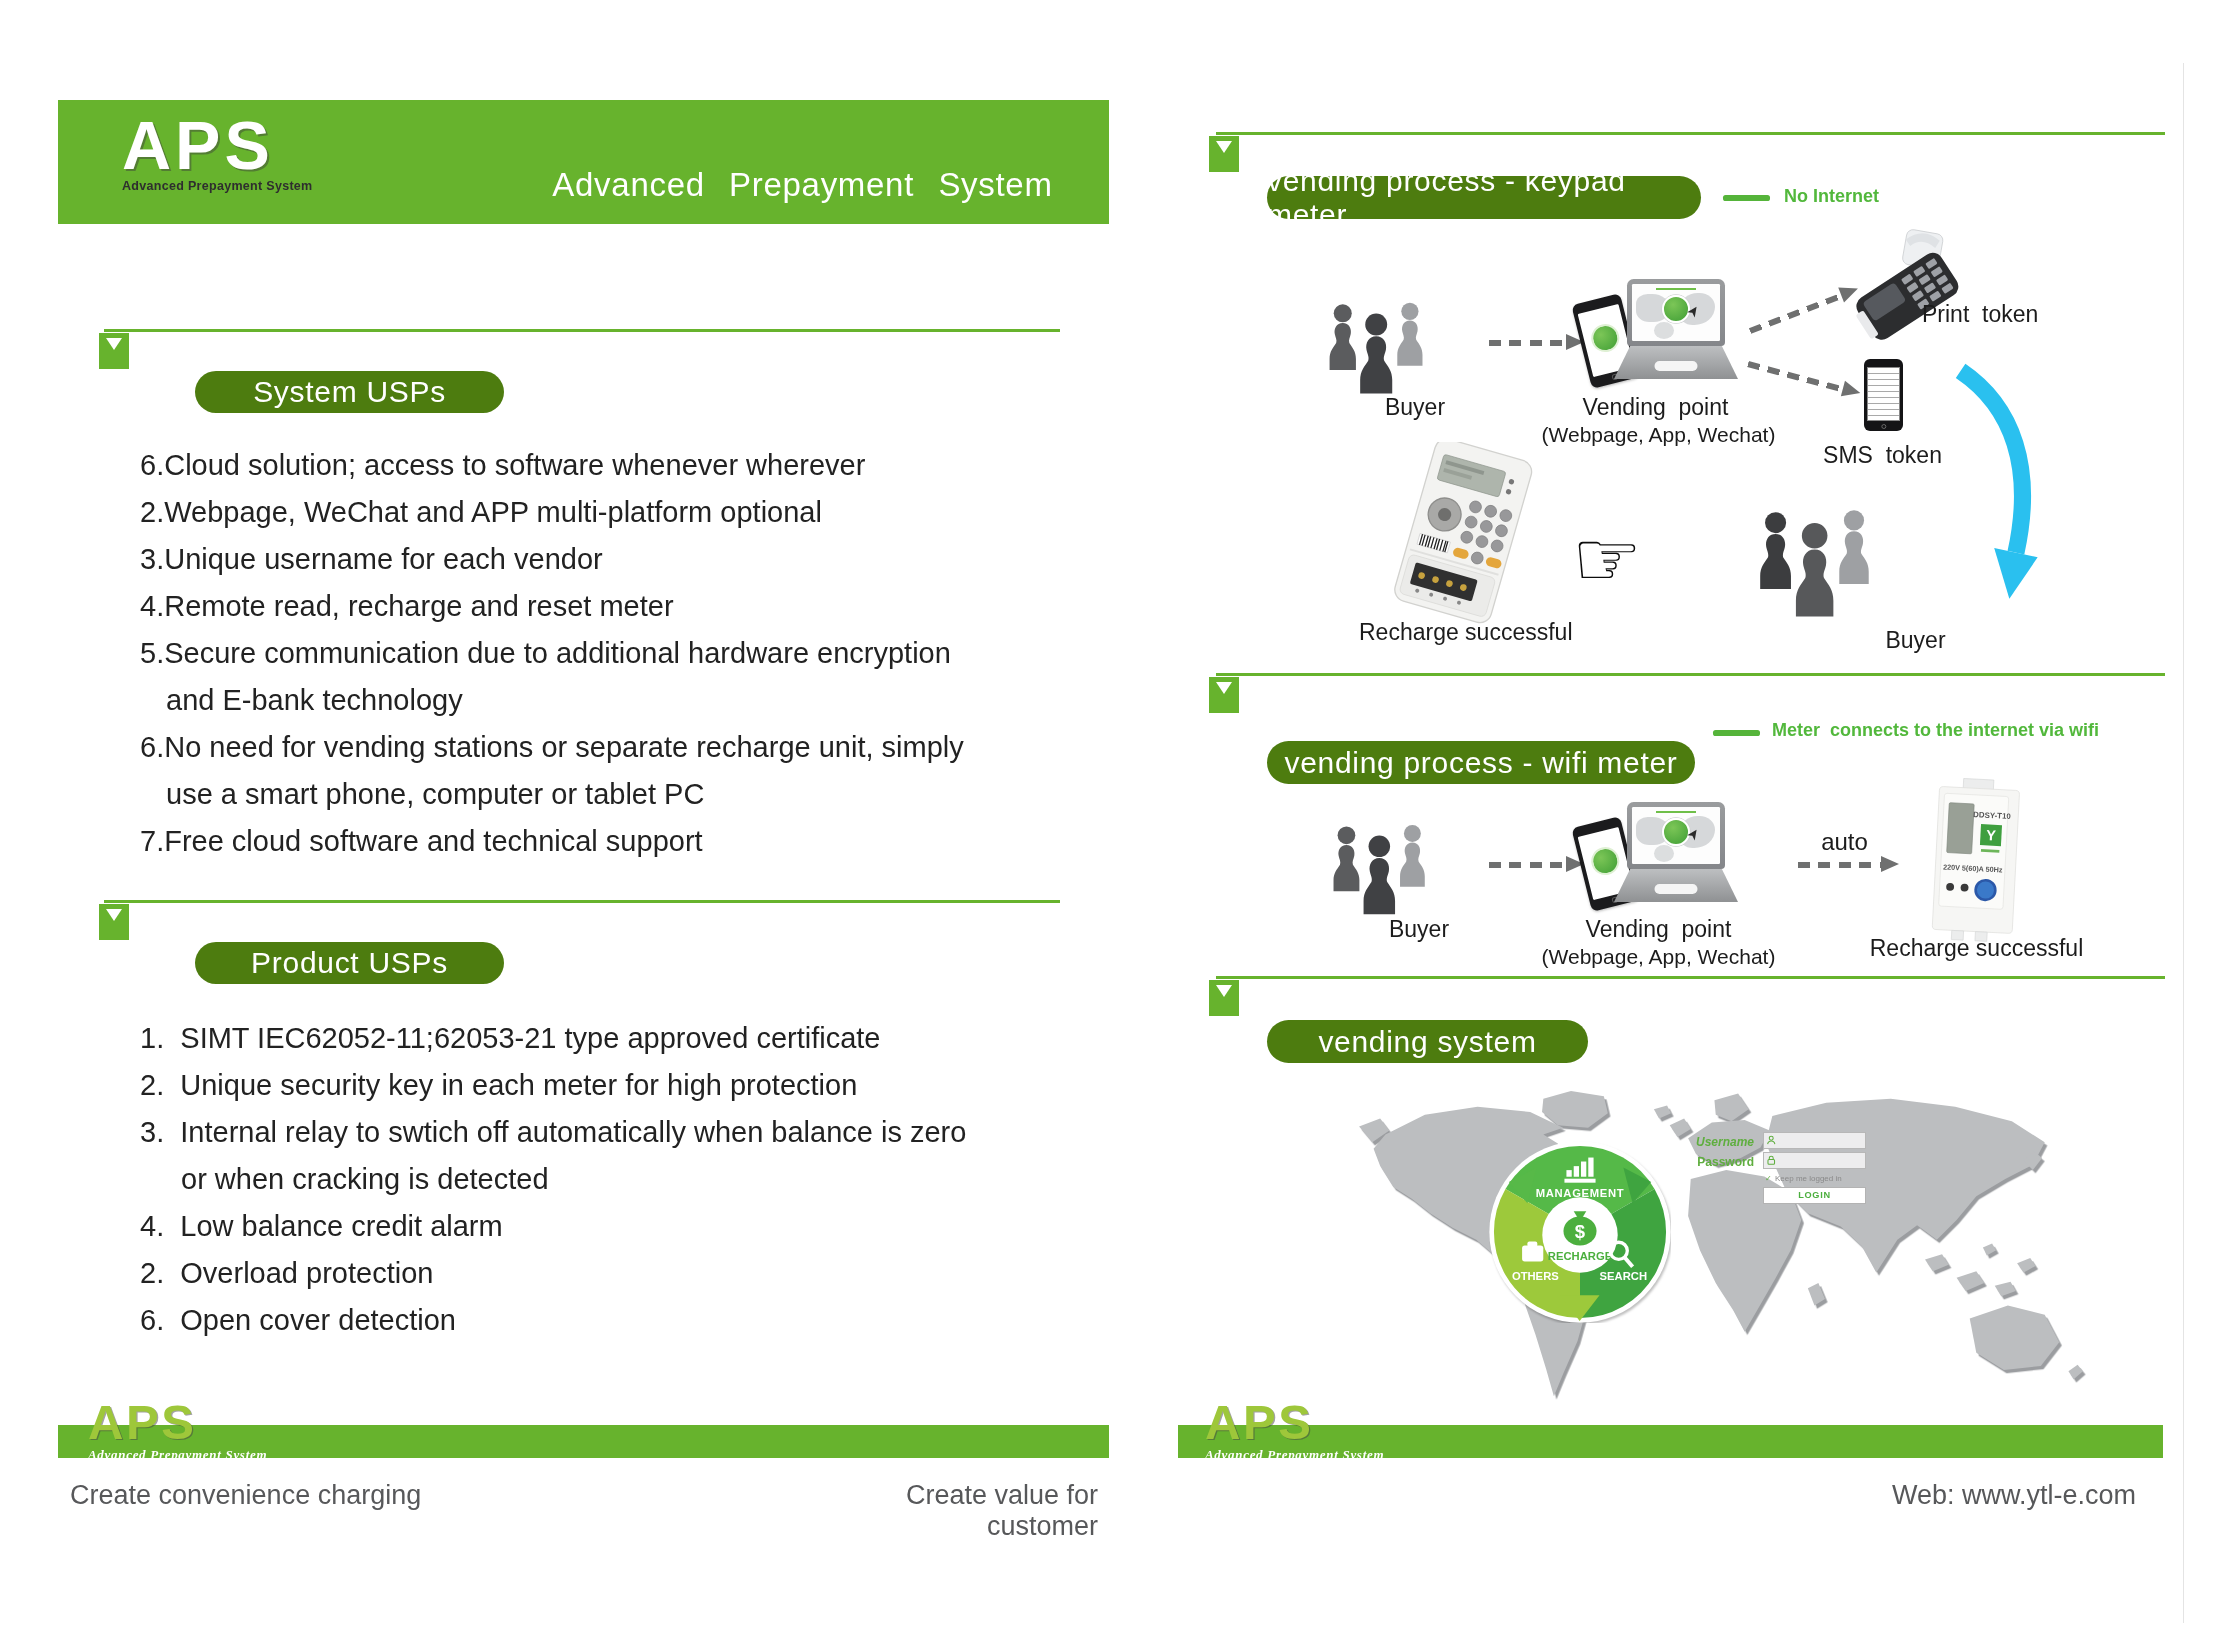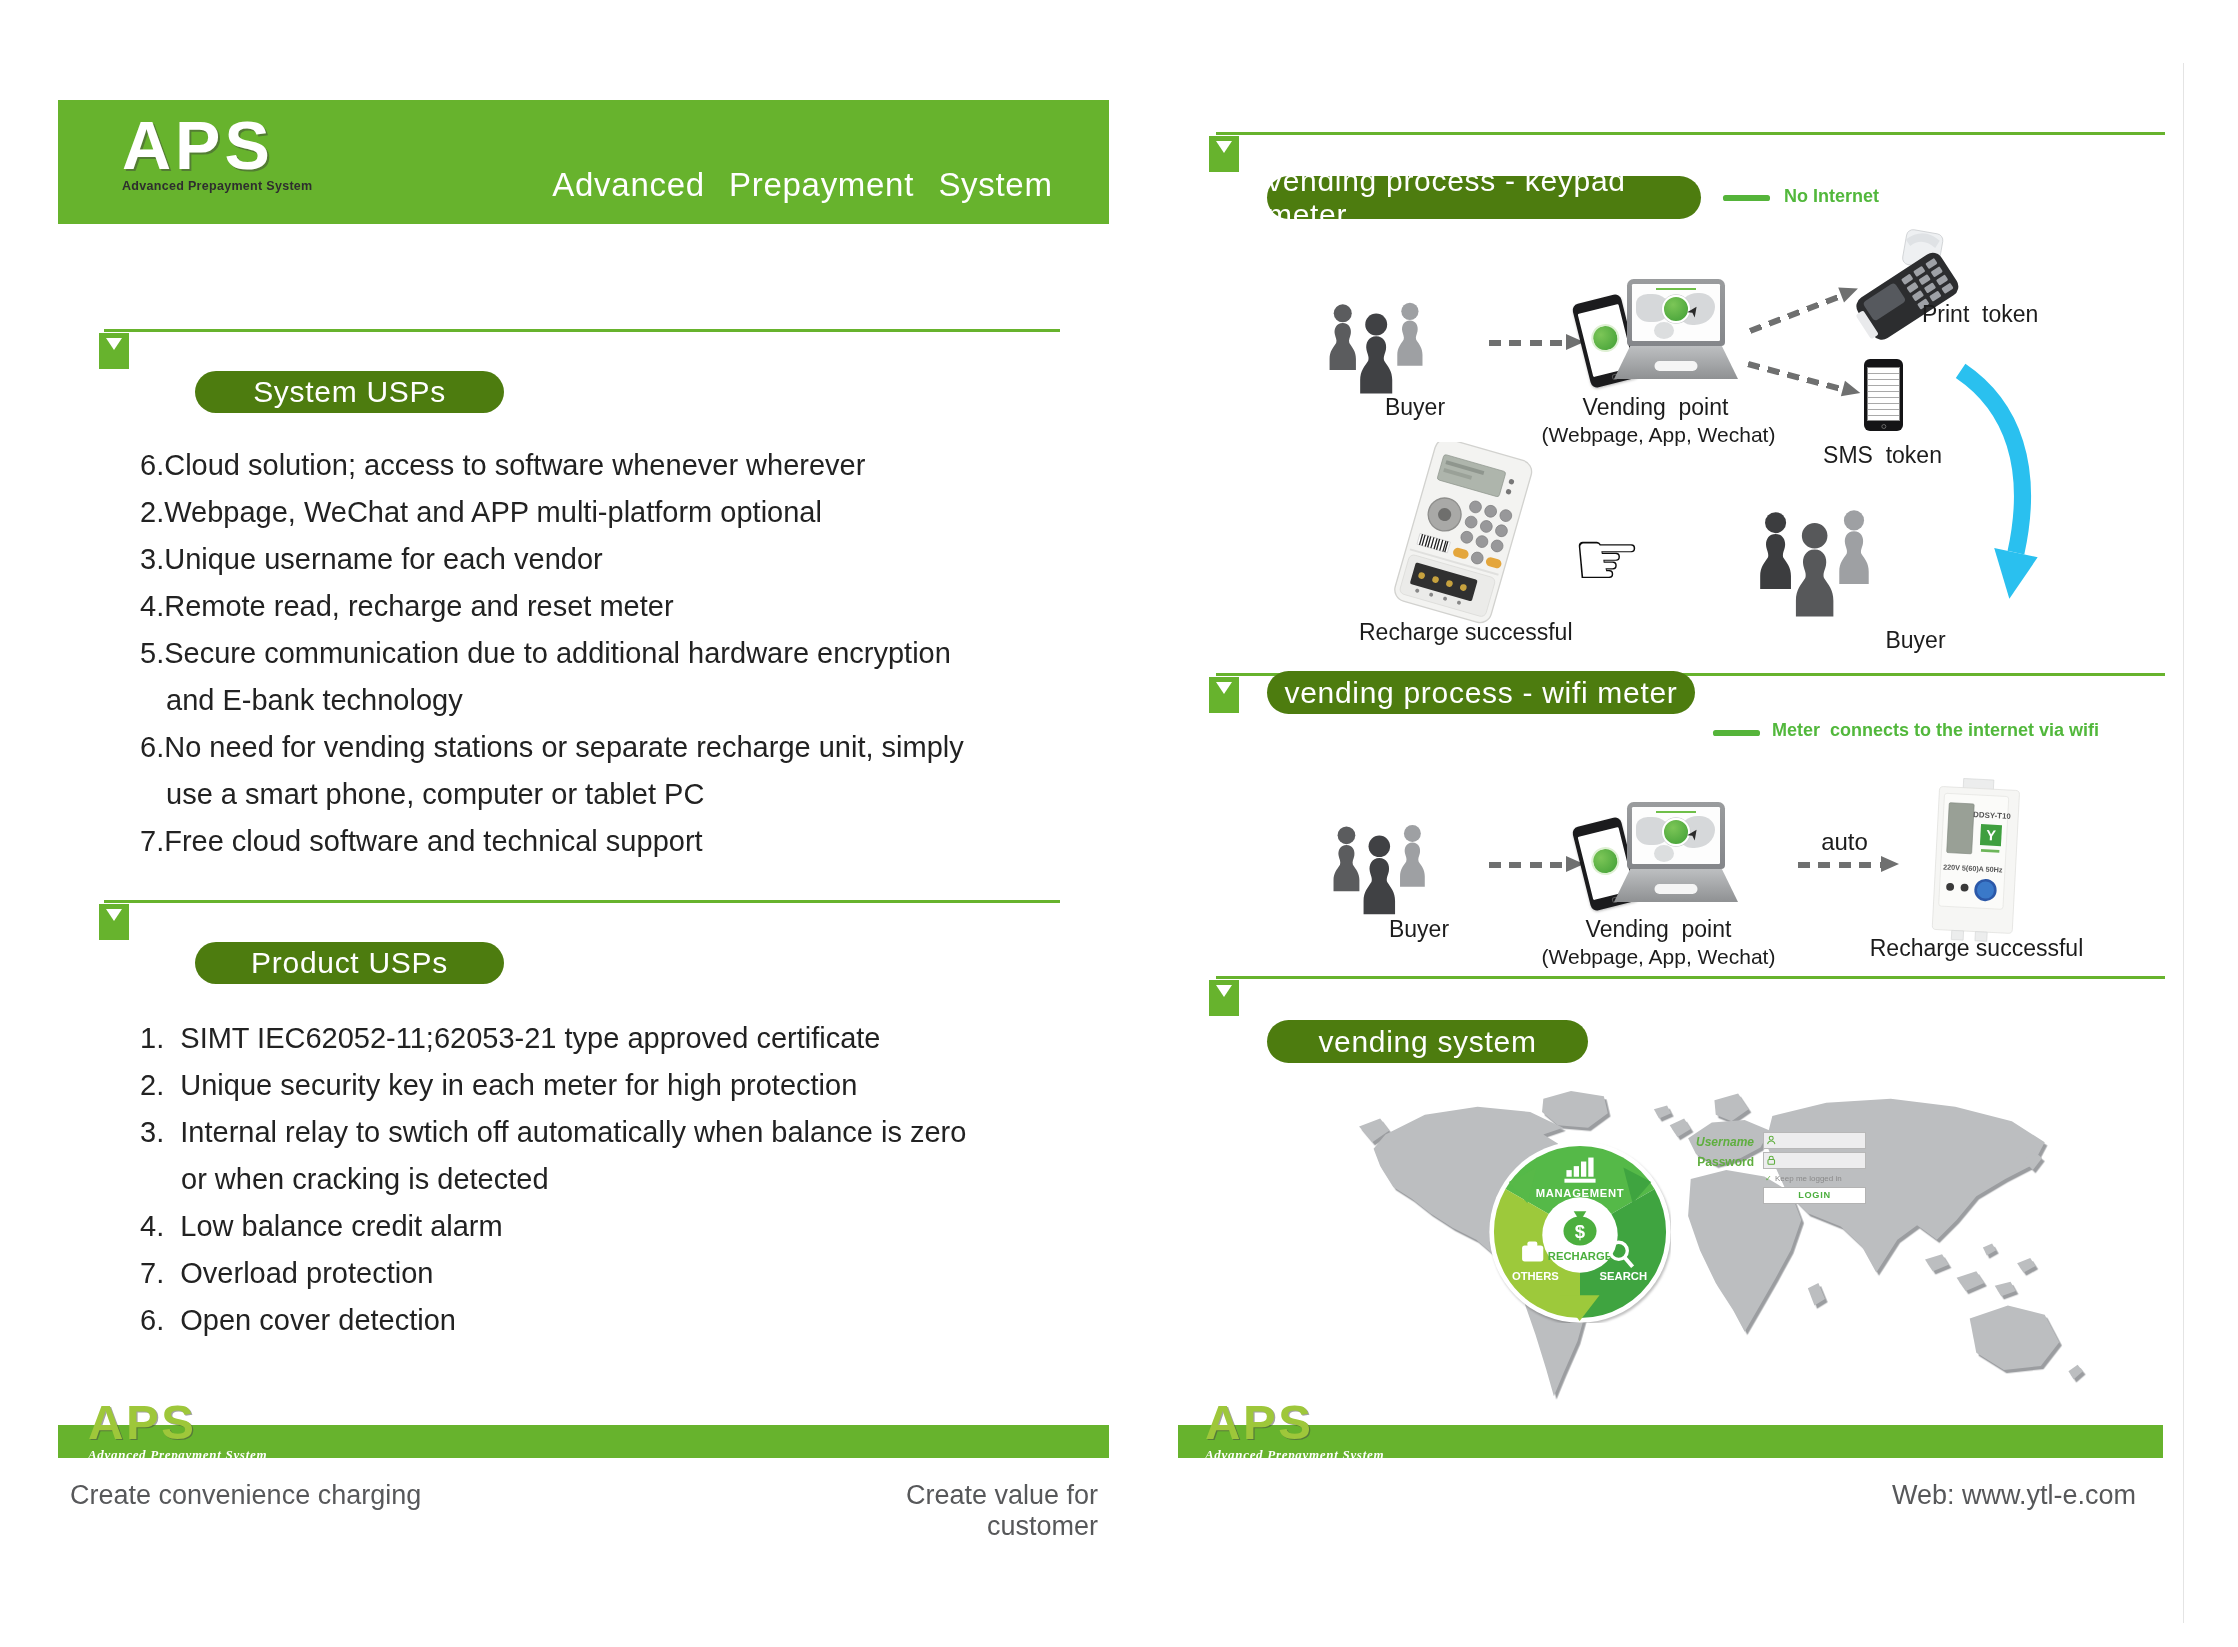--- a/index.html
+++ b/index.html
@@ -131,21 +131,21 @@
   </div>
 <div class="abs pill" style="left:195px; top:942px; width:309px; height:42px;">
   <span>Product USPs</span>
 </div>
 <div class="abs usp-list" style="left:140px; top:1015px; width:974px;">
   <div class="pre">1.  SIMT IEC62052-11;62053-21 type approved certificate</div>
   <div class="pre">2.  Unique security key in each meter for high protection</div>
   <div class="pre">3.  Internal relay to swtich off automatically when balance is zero</div>
   <div class="pre ind2">or when cracking is detected</div>
   <div class="pre">4.  Low balance credit alarm</div>
-  <div class="pre">7.  Overload protection</div>
+  <div class="pre">2.  Overload protection</div>
   <div class="pre">6.  Open cover detection</div>
 </div>
 
 <div class="abs greenbar" style="left:58px; top:1425px; width:1051px; height:33px;"></div>
 <div class="abs" style="left:88px; top:1398px;">
   <div class="ft-logo-aps">APS</div>
   <div class="ft-logo-sub">Advanced Prepayment System</div>
 </div>
 <div class="abs ft-text" style="left:70px; top:1480px;">Create convenience charging</div>
 <div class="abs ft-text" style="left:790px; top:1480px; width:308px; text-align:right;">Create value for customer</div>
@@ -298,21 +298,21 @@
       <circle cx="22" cy="14" r="13"></circle>
       <path d="M22,28 C13,28 9,36 10.5,44 C11.5,49 14,52.5 12.5,57 C8,64 3,69 3,80 L3,96 L41,96 L41,80 C41,69 36,64 31.5,57 C30,52.5 32.5,49 33.5,44 C35,36 31,28 22,28 Z"></path>
     </g>
 </svg>
 <div class="abs dlabel" style="left:1853px; top:627px; width:125px;">Buyer</div>
 
 <div class="abs hline" style="left:1216px; top:673px; width:949px;"></div>
 <div class="abs marker" style="left:1209px; top:677px;">
     <span class="tri"></span>
   </div>
-<div class="abs pill" style="left:1267px; top:671px; width:428px; height:43px;">
+<div class="abs pill" style="left:1267px; top:741px; width:428px; height:43px;">
   <span>vending process - wifi meter</span>
 </div>
 <div class="abs notedash" style="left:1713px; top:730px; width:47px;"></div>
 <div class="abs greennote" style="left:1772px; top:720px;">Meter  connects to the internet via wifi</div>
 
 <svg class="abs" style="left:1330px; top:816px;" width="111" height="104" viewBox="0 0 150 130">
   <g fill="#5b5c5e" transform="translate(2,8) scale(0.92)">
       <circle cx="22" cy="14" r="13"></circle>
       <path d="M22,28 C13,28 9,36 10.5,44 C11.5,49 14,52.5 12.5,57 C8,64 3,69 3,80 L3,96 L41,96 L41,80 C41,69 36,64 31.5,57 C30,52.5 32.5,49 33.5,44 C35,36 31,28 22,28 Z"></path>
     </g>

